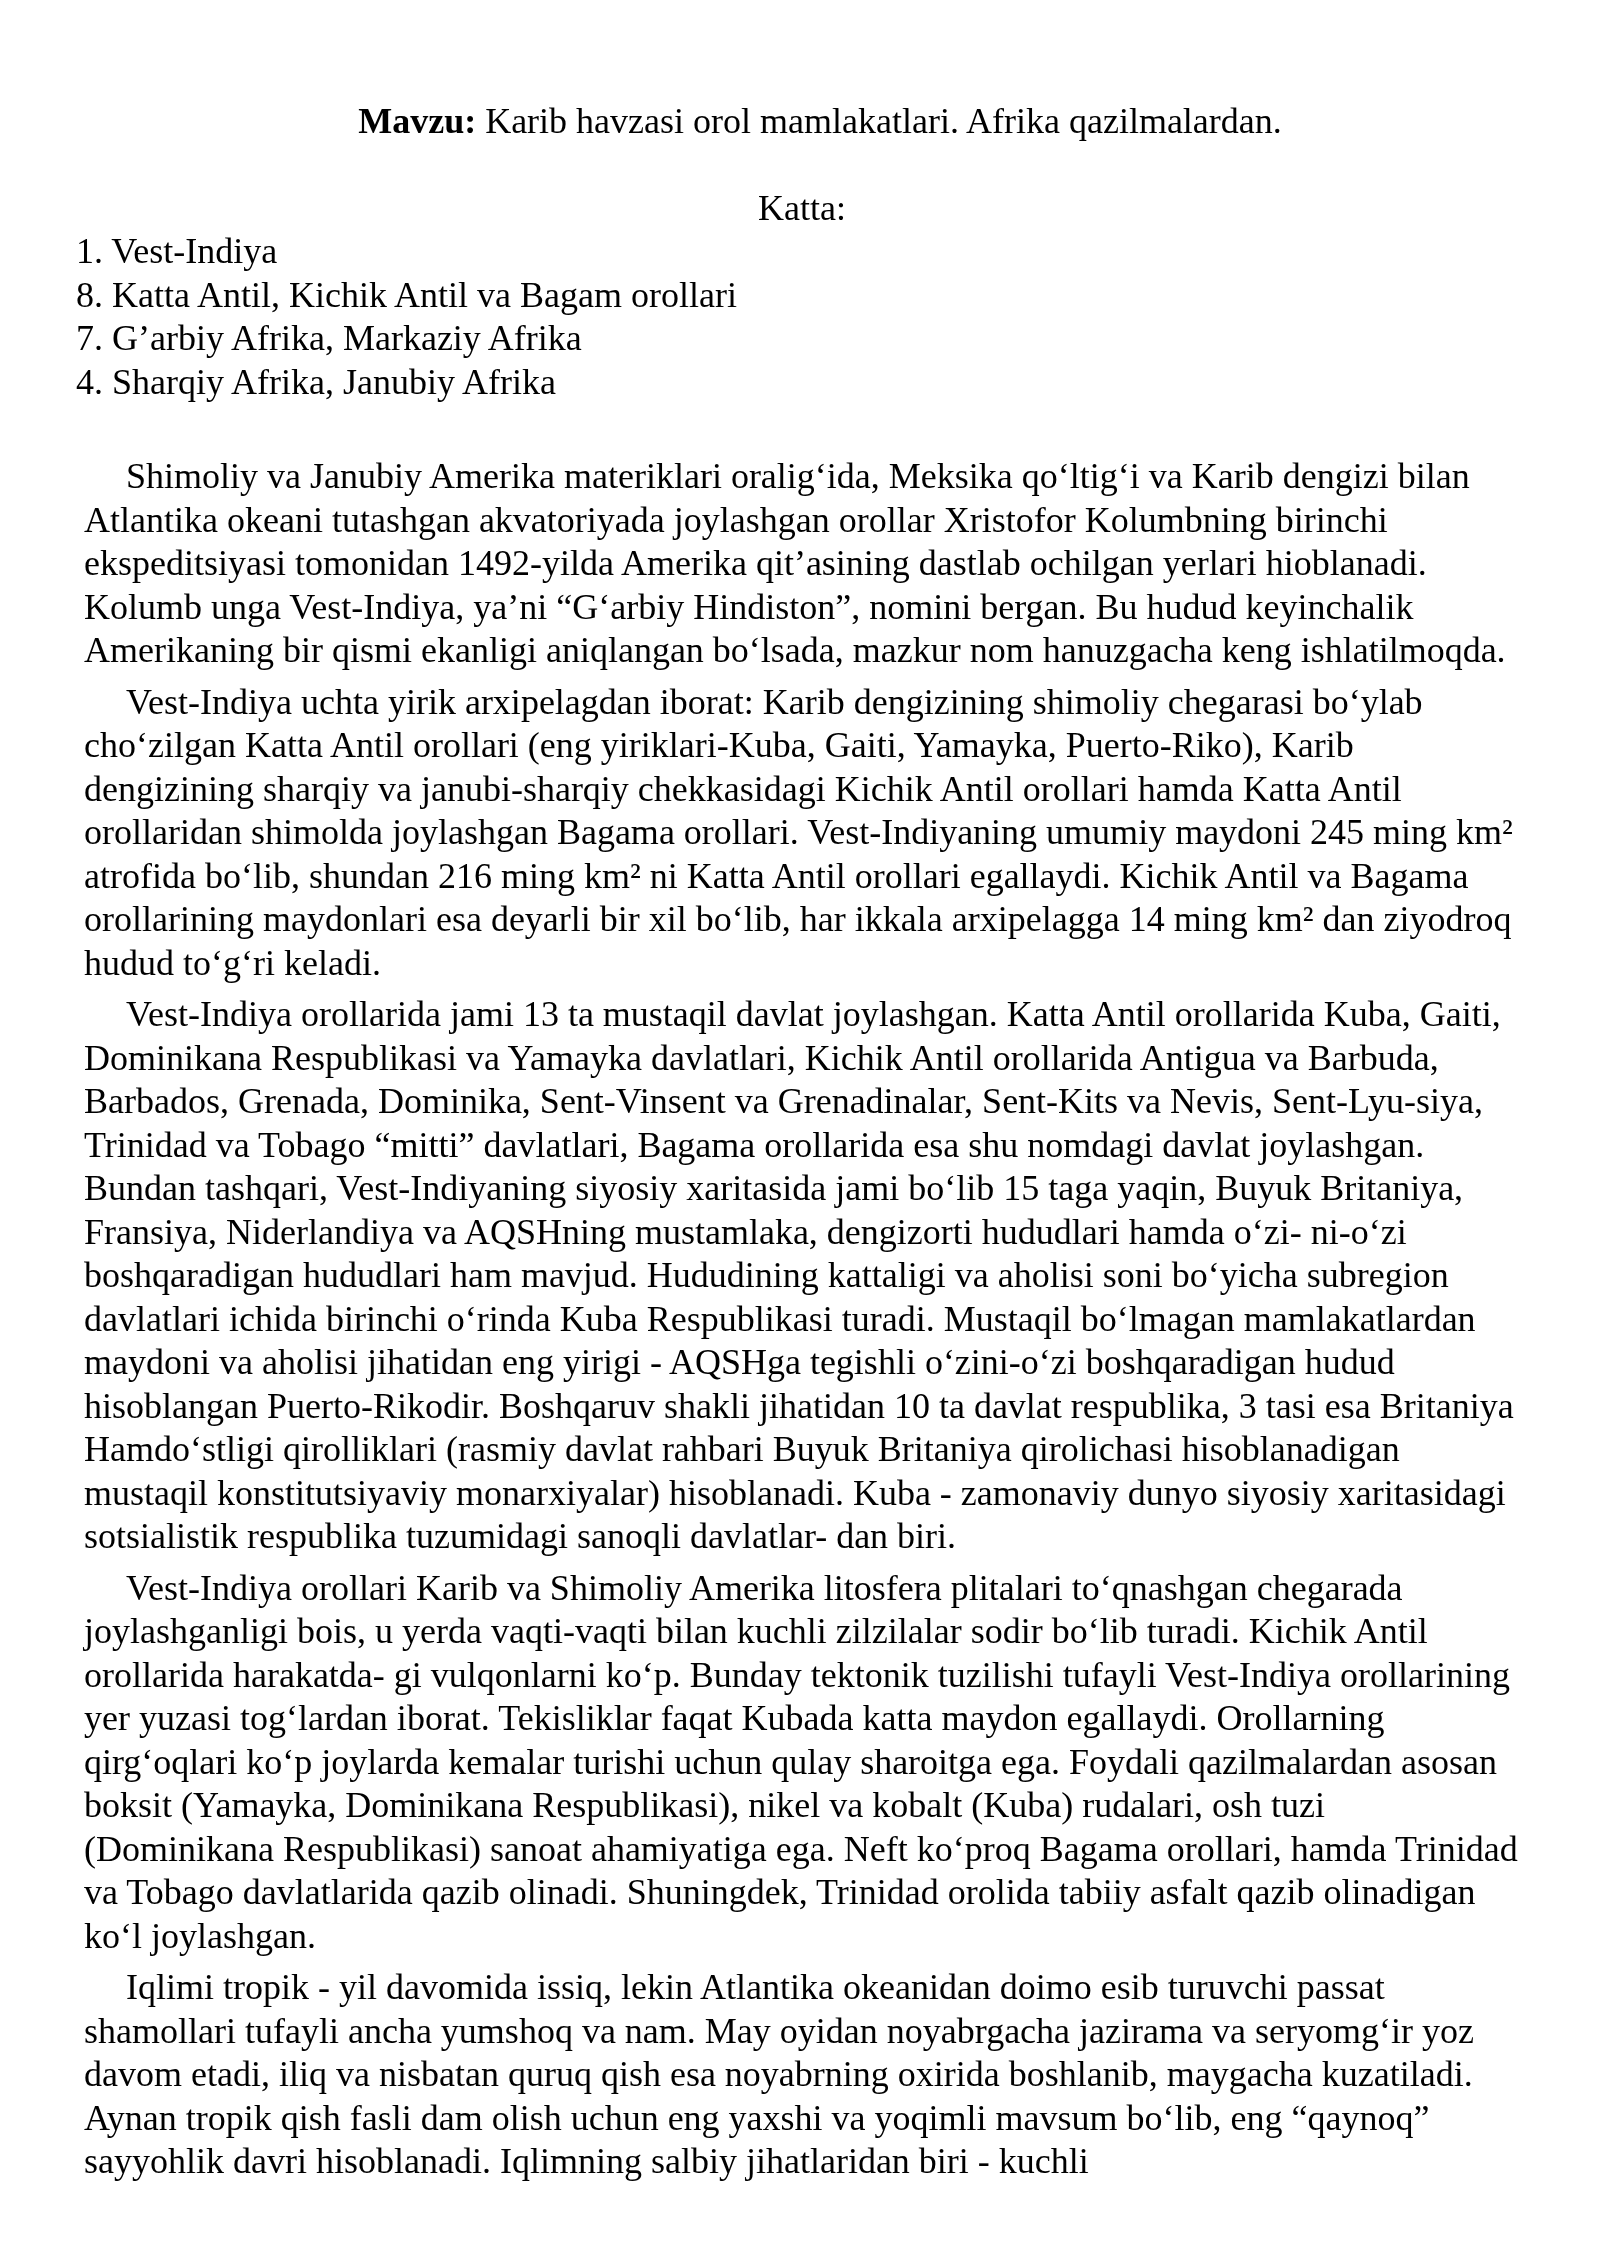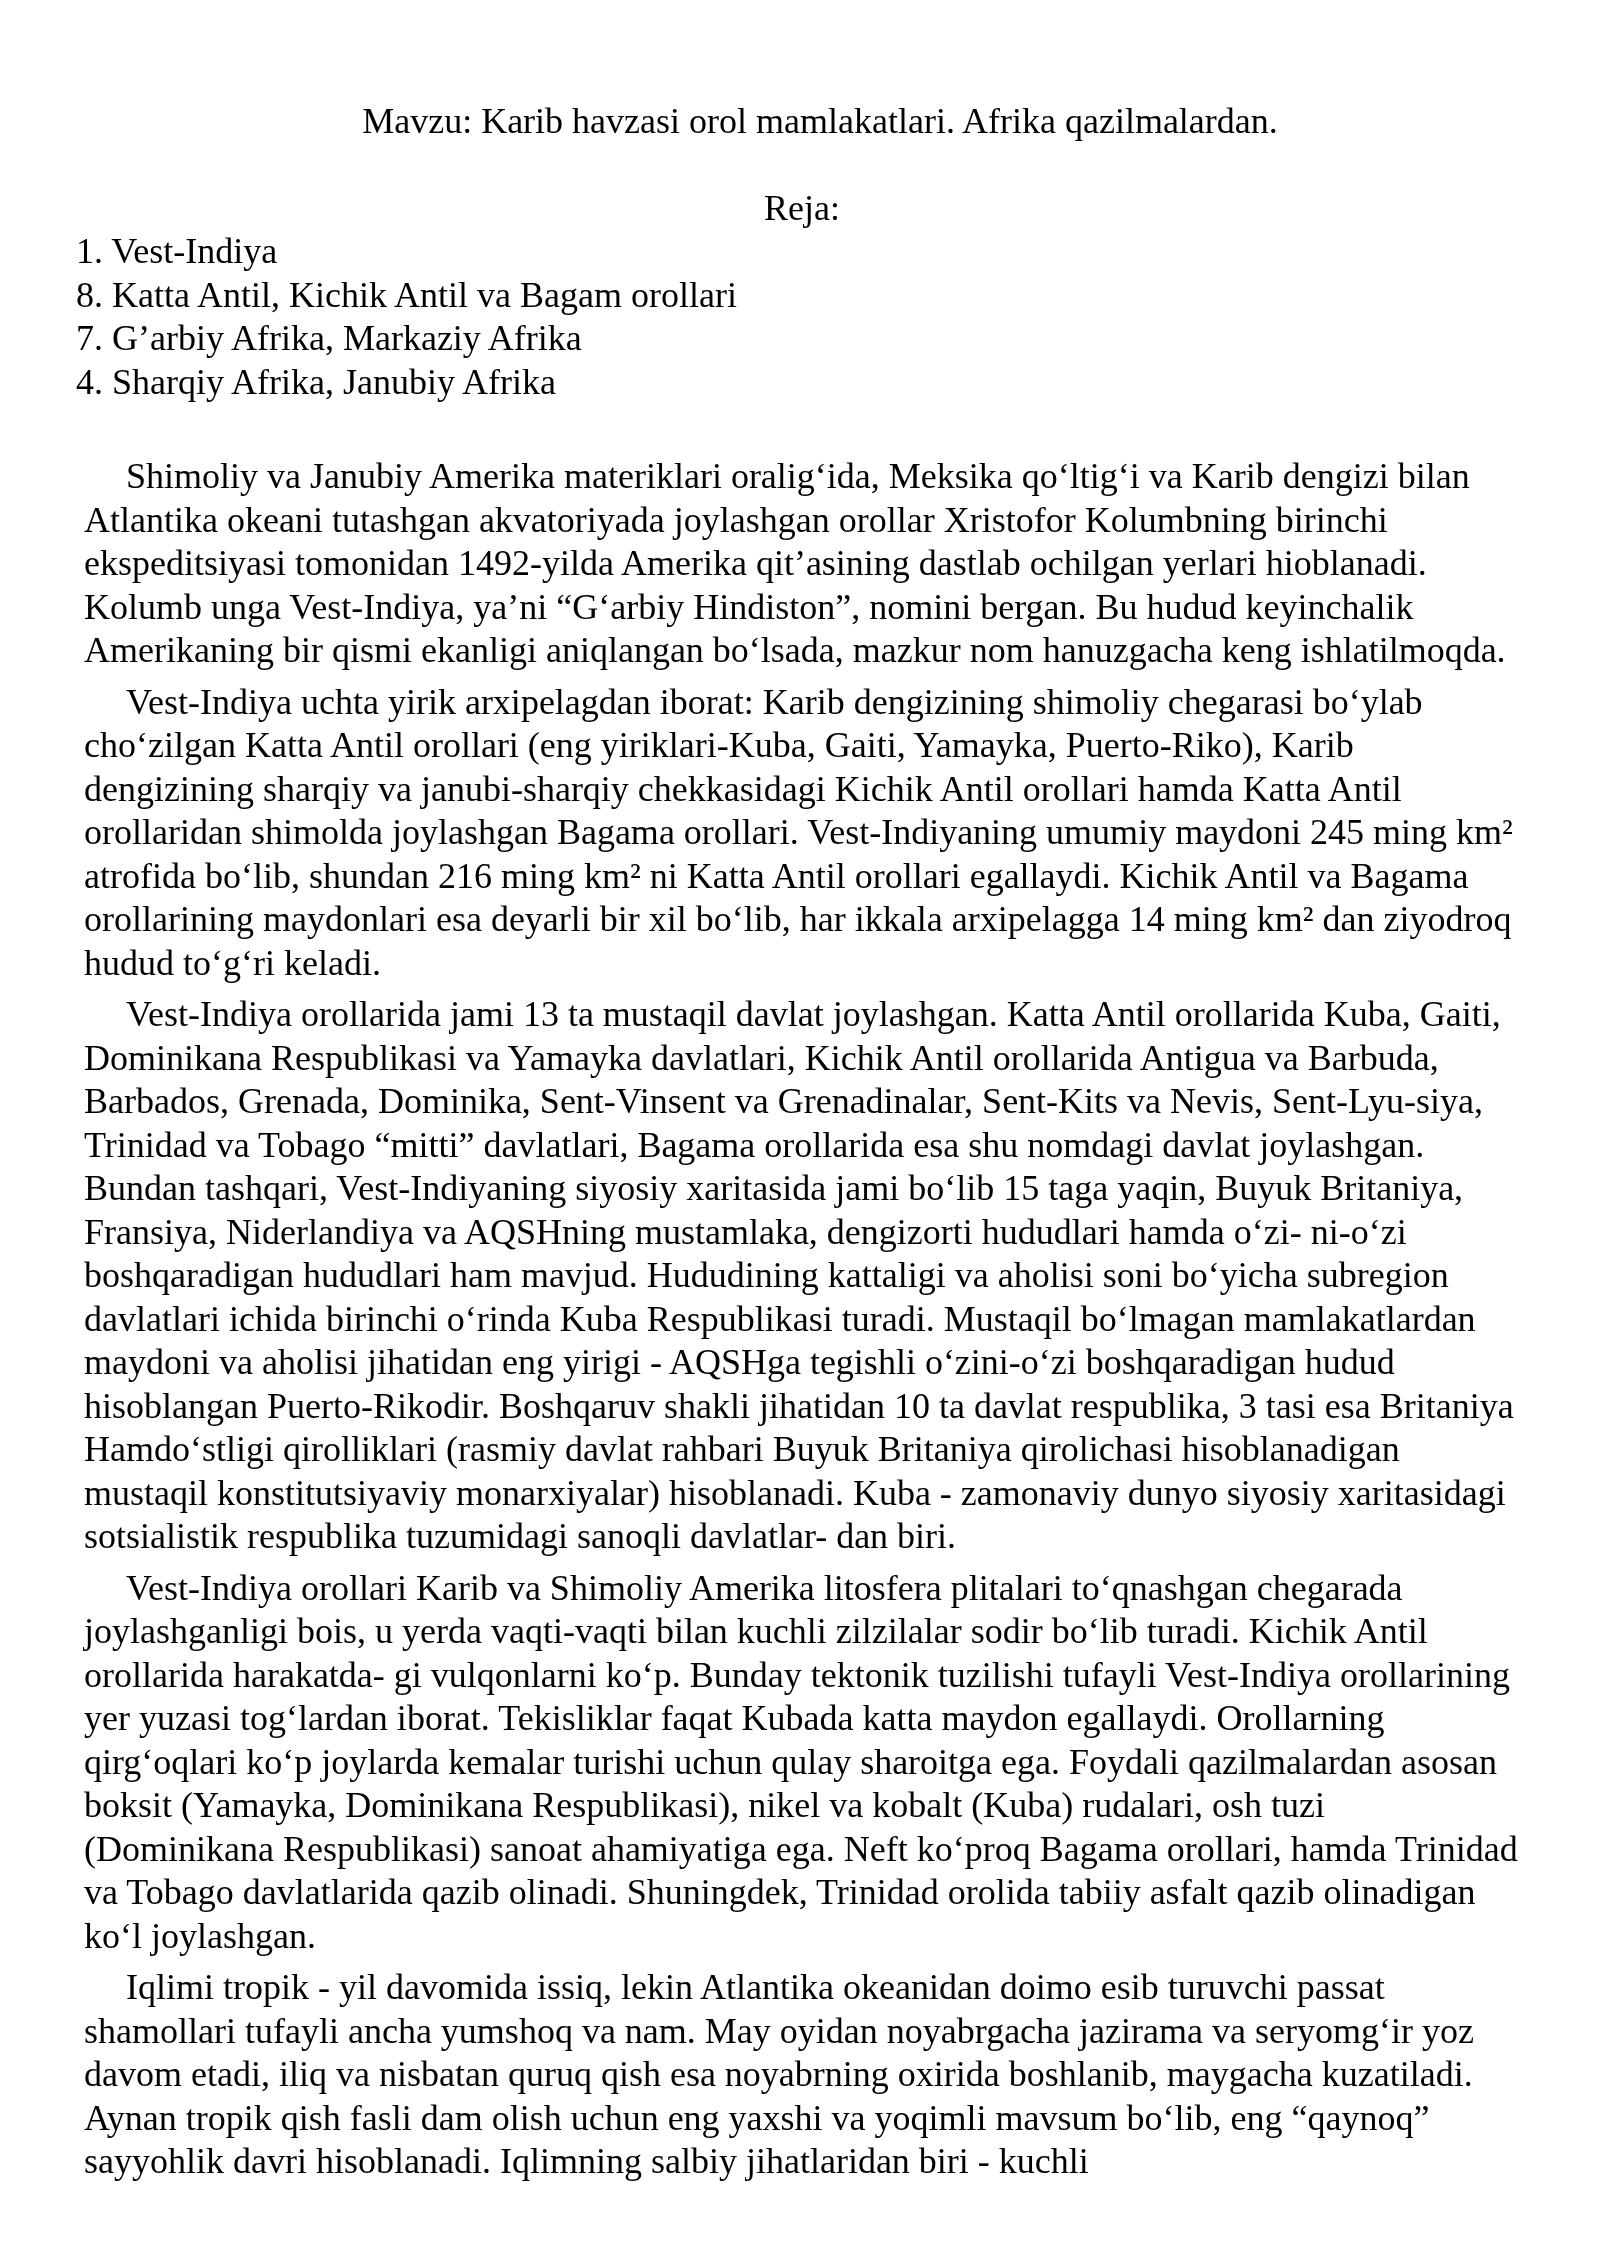--- a/index.html
+++ b/index.html
@@ -18,21 +18,21 @@
     font-size: 36px;
     line-height: 43.5px;
     padding: 56px 72px 0 76px;
     overflow: hidden;
   }
   .title-line {
     text-align: center;
     white-space: pre-wrap;
   }
   .title-bold {
-    font-weight: normal;
+    font-weight: bold;
   }
   .plan-heading {
     text-align: center;
   }
   .plan-list {
     margin: 0;
   }
   .plan-item {
     white-space: pre-wrap;
   }
@@ -48,21 +48,21 @@
 </style>
 </head>
 <body>
 
 <div class="page">
 
   <div class="title-line">
     <span class="title-bold">Mavzu:</span><span> Karib havzasi orol mamlakatlari. Afrika qazilmalardan.</span>
   </div>
 
-  <div class="plan-heading">Reja:</div>
+  <div class="plan-heading">Katta:</div>
 
   <div class="plan-list">
     <div class="plan-item">1. Vest-Indiya</div>
     <div class="plan-item">8. Katta Antil, Kichik Antil va Bagam orollari</div>
     <div class="plan-item">7. G’arbiy Afrika, Markaziy Afrika</div>
     <div class="plan-item">4. Sharqiy Afrika, Janubiy Afrika</div>
   </div>
 
   <div class="blank-line"></div>
 

